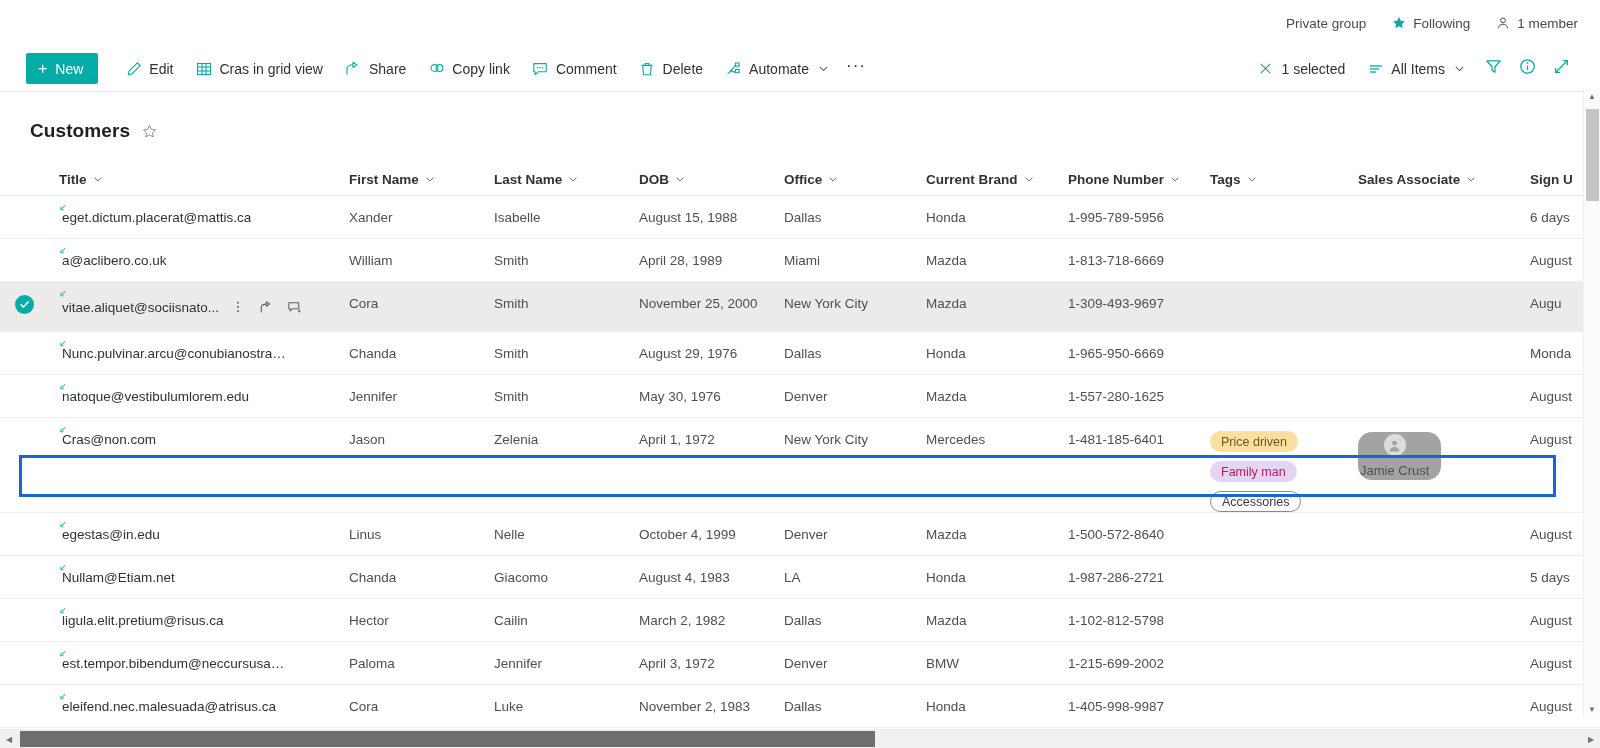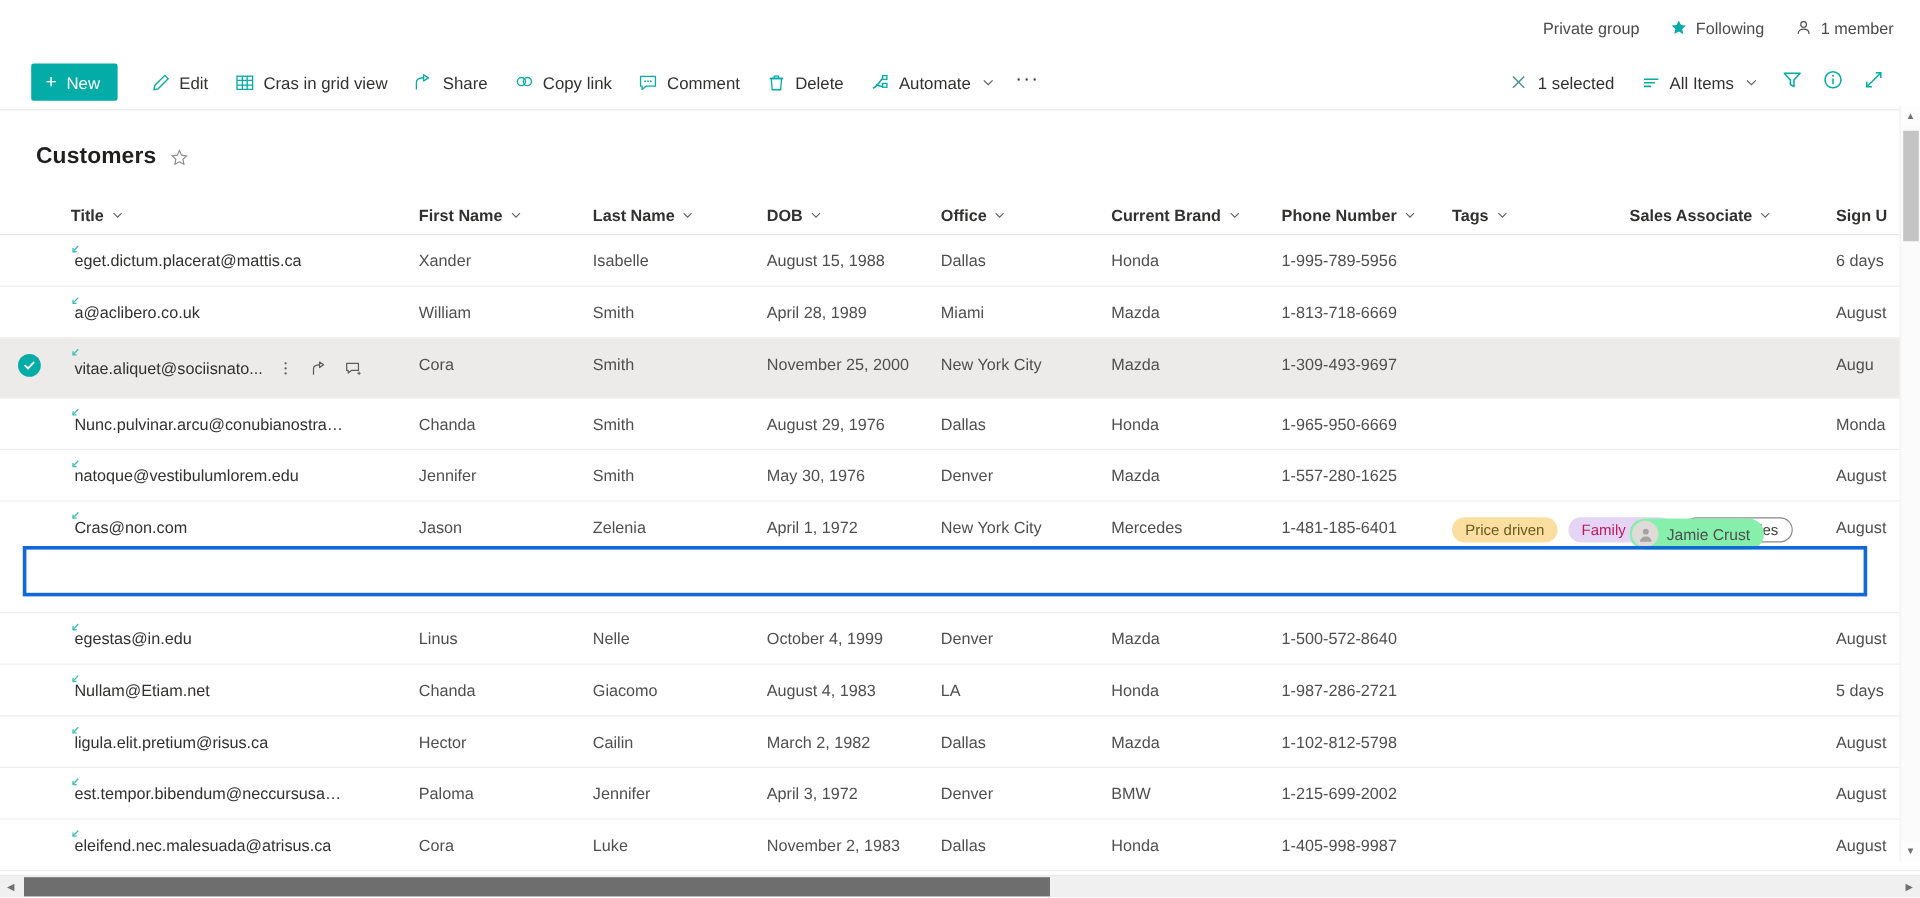--- a/index.html
+++ b/index.html
@@ -156,34 +156,34 @@
   }
 
   .row.selected { background: #edebe9; }
   .sel-frame {
     position: absolute;
     left: 19px; top: 292px; width: 1537px; height: 42px;
     border: 3px solid #1268d6; pointer-events: none; z-index: 5;
   }
 
   
-  .tagcell { display: flex; flex-direction: row; gap: 9px; padding-top: 13px; }
+  .tagcell { display: flex; flex-direction: column; gap: 9px; padding-top: 13px; }
   .pill {
     display: inline-flex; align-items: center; justify-content: center;
     height: 21px; padding: 0 11px; border-radius: 11px;
     font-size: 12.5px; width: fit-content; white-space: nowrap;
   }
   .pill-amber { background: #fbdfa0; color: #6b5a20; }
   .pill-purple { background: #e4d5f5; color: #be185d; }
   .pill-outline { background: #fff; color: #3b3a39; border: 1px solid #8a8886; }
 
   .persona {
     display: inline-flex; align-items: center; gap: 7px;
-    background: #86efac; border-radius: 14px; padding: 2px 12px 2px 2px;
-    width: fit-content; margin-top: 10px;
+    background: #a3a3a3; border-radius: 14px; padding: 2px 12px 2px 2px;
+    width: fit-content; margin-top: 10px; flex-direction: column;
   }
   .avatar {
     width: 22px; height: 22px; border-radius: 50%;
     background: #dedbd8; display: flex; align-items: center; justify-content: center;
   }
   .persona-name { font-size: 13px; color: #4f4f4f; white-space: nowrap; }
 
   
   .vscroll {
     position: absolute; right: 0; top: 88px; width: 17px; height: 630px;

